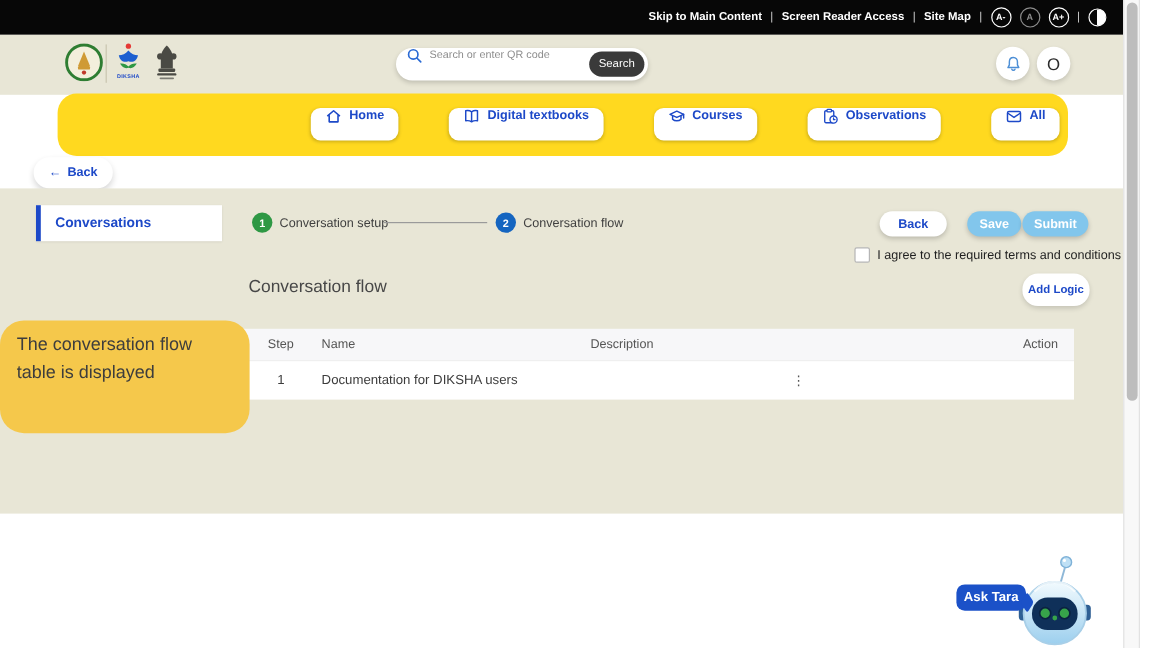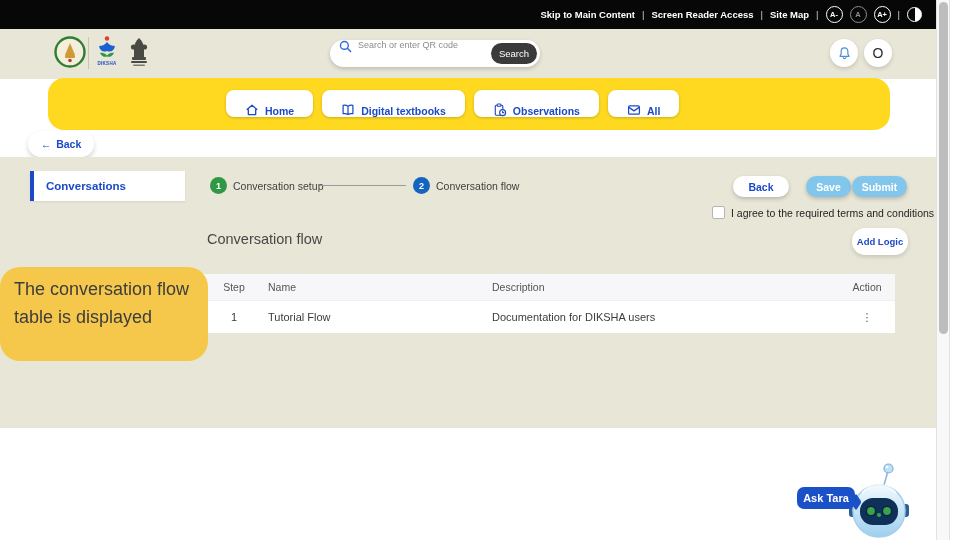--- a/index.html
+++ b/index.html
@@ -39,23 +39,23 @@
     border-top:5px solid #1c6e3e; }
   .hdr-circle { position:absolute; top:10px; width:28px; height:28px; background:#fff; border-radius:50%;
     box-shadow:0 2px 4px rgba(0,0,0,.15); display:flex; align-items:center; justify-content:center; }
   #bell-circle { left:830px; }
   #avatar-circle { left:864px; }
   #avatar-letter { font-size:14px; color:#2b2b2b; }
 
   
   #navbar { position:absolute; left:48px; top:78px; width:842px; height:52px; background:#ffd91f; border-radius:16px; }
   #nav-btns { position:absolute; left:178px; top:12px; display:flex; gap:9px; }
-  .navbtn { height:27px; background:#fff; border-radius:8px; display:flex; align-items:flex-end; gap:6px;
-    padding:0 19px; color:#1d49c8; font-size:10.5px; font-weight:700; box-shadow:0 1px 3px rgba(0,0,0,.2);
-    white-space:nowrap; cursor:pointer; }
+  .navbtn { height:27px; background:#fff; border-radius:8px; display:flex; align-items:flex-start; gap:6px;
+    padding:0 12px; color:#1d49c8; font-size:10.5px; font-weight:700; box-shadow:0 1px 3px rgba(0,0,0,.2);
+    white-space:nowrap; cursor:pointer;margin-left:33px; }
 
   
   #backbar { position:absolute; left:0; top:130px; width:936px; height:27px; background:#fff; }
   #back-pill { position:absolute; left:28px; top:1px; width:66px; height:26px; background:#fff; border-radius:13px;
     box-shadow:0 3px 5px rgba(0,0,0,.16); display:flex; align-items:center; justify-content:center; gap:5px;
     color:#1d49c8; font-size:10.5px; font-weight:600; cursor:pointer; }
 
   
   #content { position:absolute; left:0; top:157px; width:936px; height:271px; background:#e8e6d6; }
 
@@ -92,21 +92,21 @@
   #flow-table { position:absolute; left:200px; top:117px; width:695px; }
   .thead { display:grid; grid-template-columns:68px 224px 1fr 56px; height:26px; background:#f7f7f9;
     align-items:center; font-size:10.5px; color:#555; }
   .trow { display:grid; grid-template-columns:68px 224px 1fr 56px; height:33px; background:#fff;
     align-items:center; font-size:11px; color:#3c3c3c; border-top:1px solid #efefef; }
   .c-step { text-align:center; }
   .c-action { text-align:center; }
   .dots { font-size:11px; color:#555; letter-spacing:0; cursor:pointer; }
 
   #callout { position:absolute; left:0px; top:110px; width:208px; height:94px; background:#f5c84b;
-    border-radius:20px; padding:9px 14px; font-size:18px; line-height:1.55; color:#3d3d3d; z-index:5; }
+    border-radius:20px; padding:9px 14px; font-size:15px; line-height:1.55; color:#3d3d3d; z-index:5; }
 
   #chat-bubble { position:absolute; left:797px; top:330px; width:58px; height:22px; background:#1b51c8;
     border-radius:7px; color:#fff; font-size:11px; font-weight:700; display:flex; align-items:center;
     justify-content:center; cursor:pointer; z-index:6; }
   #chat-bubble::after { content:""; position:absolute; right:-6px; bottom:2px; width:10px; height:10px;
     background:#1b51c8; transform:rotate(45deg) skew(12deg,12deg); border-radius:2px; z-index:-1; }
   #robot { position:absolute; left:848px; top:302px; cursor:pointer; }
 
   
   #scroll-track { position:absolute; left:936px; top:0; width:14px; height:540px; background:#f8f8f8;
@@ -194,20 +194,27 @@
         <span>Home</span>
       </div>
       <div class="navbtn">
         <svg width="14" height="14" viewBox="0 0 16 16">
           <path d="M8 3.6 C6.4 2.5 4.4 2.2 2.4 2.6 V12.2 C4.4 11.8 6.4 12.1 8 13.2 C9.6 12.1 11.6 11.8 13.6 12.2 V2.6 C11.6 2.2 9.6 2.5 8 3.6 Z M8 3.6 V13.2" fill="none" stroke="#1d49c8" stroke-width="1.4" stroke-linejoin="round"></path>
         </svg>
         <span>Digital textbooks</span>
       </div>
       <div class="navbtn">
         <svg width="14" height="14" viewBox="0 0 16 16">
+          <path d="M1.5 6 L8 3 L14.5 6 L8 9 Z" fill="none" stroke="#1d49c8" stroke-width="1.4" stroke-linejoin="round"></path>
+          <path d="M4 7.6 V10.6 C4 10.6 5.5 12.2 8 12.2 C10.5 12.2 12 10.6 12 10.6 V7.6 M14.5 6 V9.6" fill="none" stroke="#1d49c8" stroke-width="1.4" stroke-linecap="round"></path>
+        </svg>
+        <span>Courses</span>
+      </div>
+      <div class="navbtn">
+        <svg width="14" height="14" viewBox="0 0 16 16">
           <rect x="2.6" y="2.6" width="8.6" height="11.4" rx="1.2" fill="none" stroke="#1d49c8" stroke-width="1.3"></rect>
           <rect x="4.8" y="1.2" width="4.2" height="2.6" rx="0.8" fill="#fff" stroke="#1d49c8" stroke-width="1.2"></rect>
           <circle cx="11" cy="11" r="3.4" fill="#fff" stroke="#1d49c8" stroke-width="1.3"></circle>
           <path d="M11 9.4 V11 H12.4" fill="none" stroke="#1d49c8" stroke-width="1.2" stroke-linecap="round"></path>
         </svg>
         <span>Observations</span>
       </div>
       <div class="navbtn">
         <svg width="14" height="14" viewBox="0 0 16 16">
           <rect x="1.8" y="3.4" width="12.4" height="9.4" rx="1.4" fill="none" stroke="#1d49c8" stroke-width="1.4"></rect>
@@ -251,21 +258,20 @@
 
     <div id="flow-table">
       <div class="thead">
         <div class="c-step">Step</div>
         <div>Name</div>
         <div>Description</div>
         <div class="c-action">Action</div>
       </div>
       <div class="trow">
         <div class="c-step">1</div>
-        <div>Tutorial Flow</div>
         <div>Documentation for DIKSHA users</div>
         <div class="c-action"><span class="dots">⋮</span></div>
       </div>
     </div>
 
     <div id="callout">The conversation flow  table is displayed</div>
 
     <div id="chat-bubble">Ask Tara</div>
     <svg id="robot" width="62" height="80" viewBox="0 0 62 80">
       <defs>

